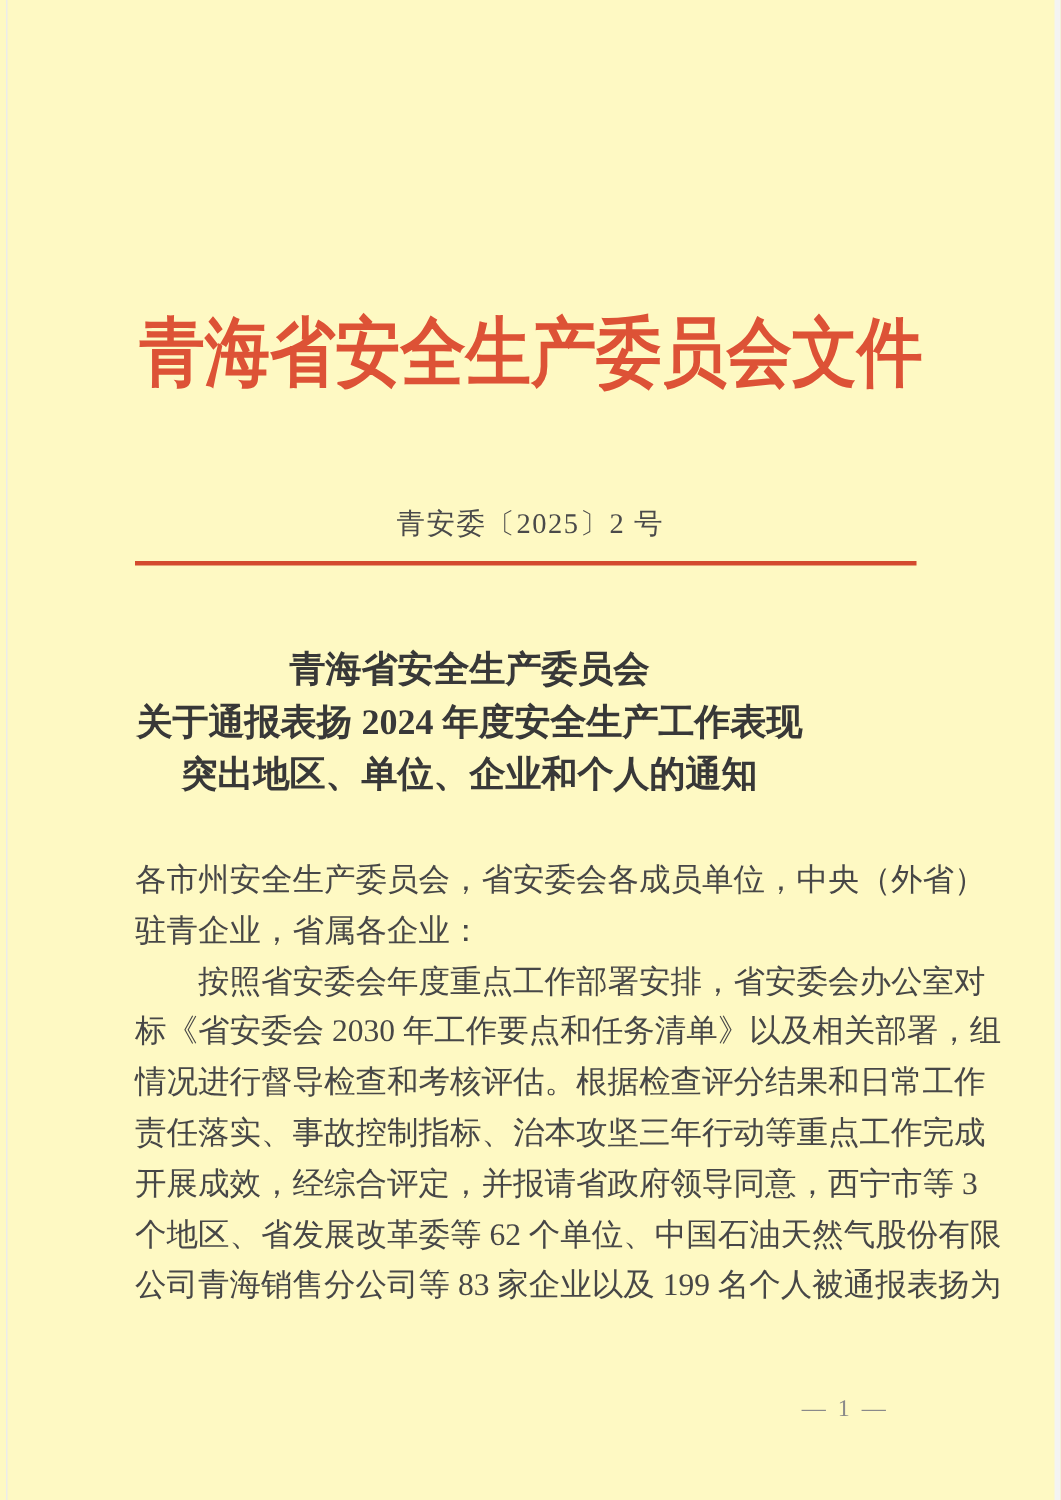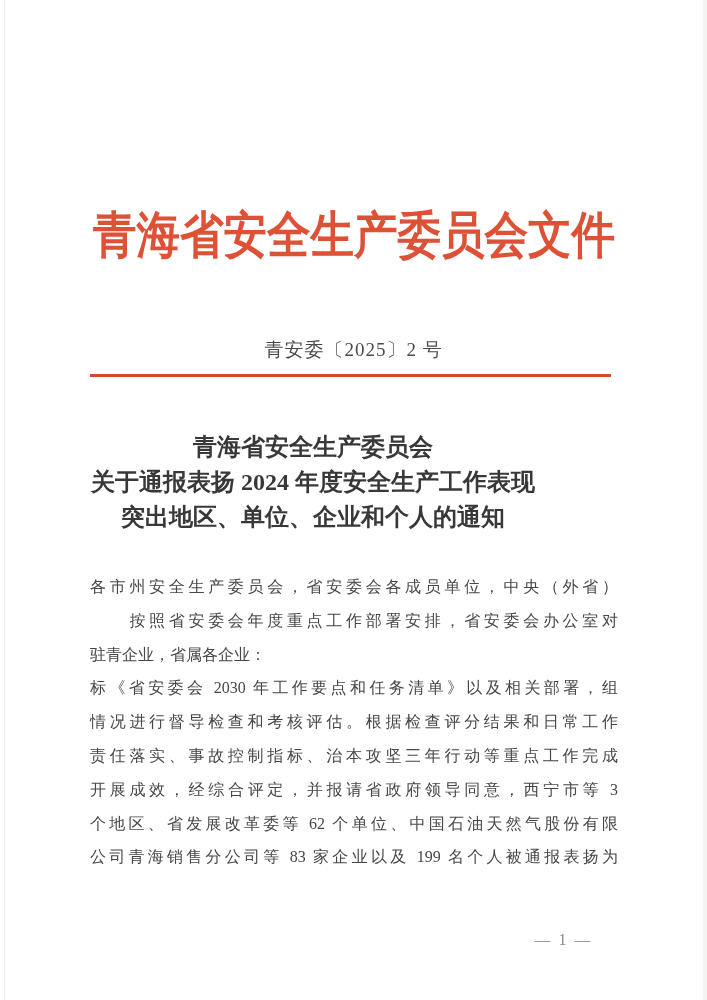--- a/index.html
+++ b/index.html
@@ -6,21 +6,21 @@
     margin: 0;
     padding: 0;
     background: #e9e9e9;
     font-family: "Liberation Serif", "DejaVu Serif", serif;
   }
   .page {
     position: relative;
     width: 707px;
     height: 1000px;
     margin: 0 auto;
-    background: #ffffff;
+    background: #fef9c3;
     overflow: hidden;
   }
   
   .scan-edge-left {
     position: absolute;
     left: 4px; top: 0;
     width: 1px; height: 100%;
     background: #ececea;
   }
   .scan-edge-right {
@@ -68,21 +68,21 @@
     text-align: center;
     font-weight: bold;
     font-size: 24px;
     line-height: 35px;
     color: #383838;
   }
   .doc-body {
     position: absolute;
     left: 90px; top: 570px;
     width: 528px;
-    font-size: 16px;
+    font-size: 21px;
     line-height: 33.8px;
     color: #474747;
   }
   .body-line {
     text-align: justify;
     text-align-last: justify;
     white-space: nowrap;
   }
   .body-line.short {
     text-align-last: left;
@@ -116,22 +116,22 @@
   <div class="red-rule"></div>
 
   <div class="doc-title">
     <div>青海省安全生产委员会</div>
     <div>关于通报表扬 2024 年度安全生产工作表现</div>
     <div>突出地区、单位、企业和个人的通知</div>
   </div>
 
   <div class="doc-body">
     <div class="body-line">各市州安全生产委员会，省安委会各成员单位，中央（外省）</div>
+    <div class="body-line short">驻青企业，省属各企业：</div>
     <div class="body-line">　　按照省安委会年度重点工作部署安排，省安委会办公室对</div>
-    <div class="body-line short">驻青企业，省属各企业：</div>
     <div class="body-line">标《省安委会 2030 年工作要点和任务清单》以及相关部署，组</div>
     <div class="body-line">情况进行督导检查和考核评估。根据检查评分结果和日常工作</div>
     <div class="body-line">责任落实、事故控制指标、治本攻坚三年行动等重点工作完成</div>
     <div class="body-line">开展成效，经综合评定，并报请省政府领导同意，西宁市等 3</div>
     <div class="body-line">个地区、省发展改革委等 62 个单位、中国石油天然气股份有限</div>
     <div class="body-line">公司青海销售分公司等 83 家企业以及 199 名个人被通报表扬为</div>
   </div>
 
   <div class="page-number">— 1 —</div>
 </div>

